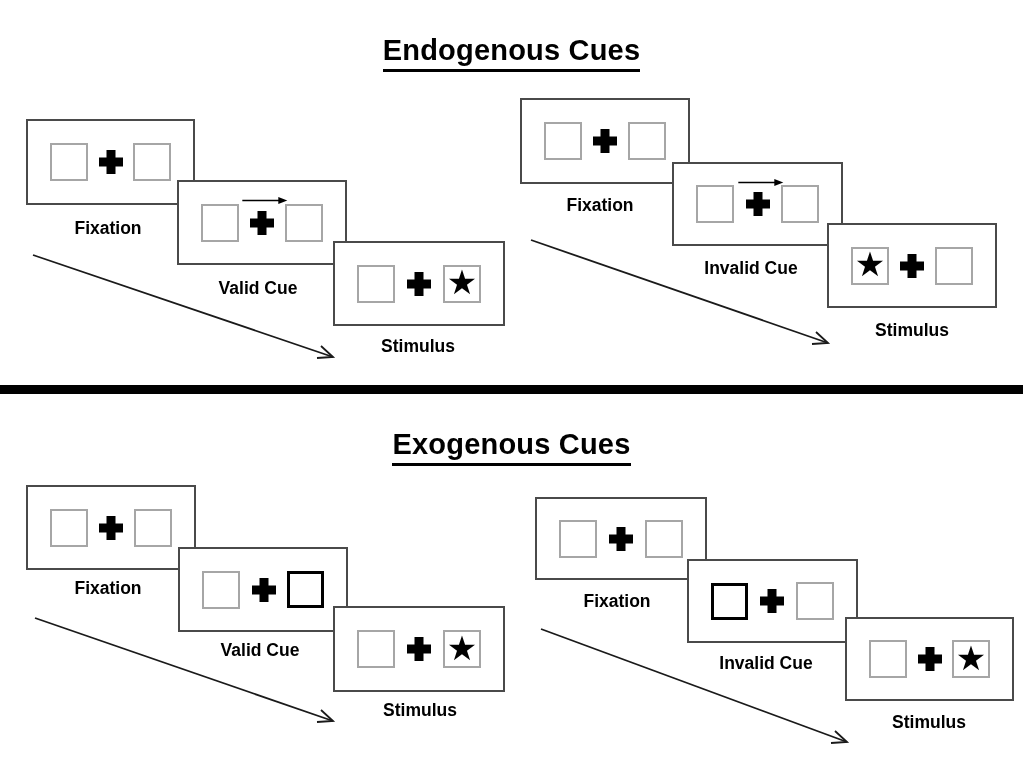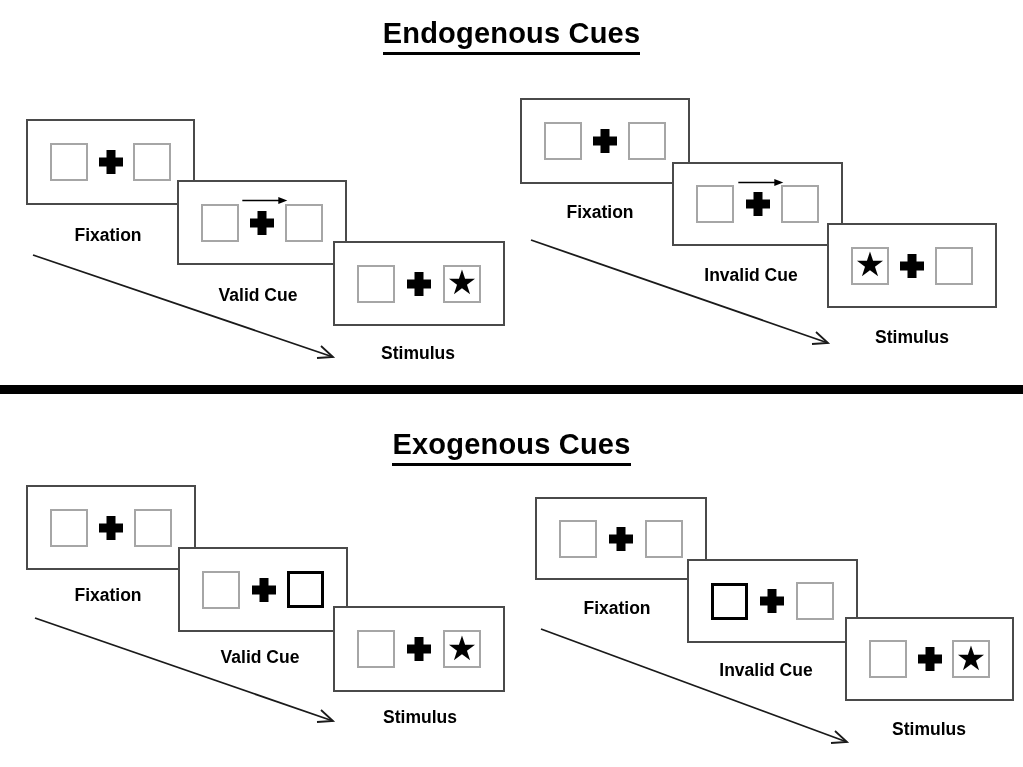--- a/index.html
+++ b/index.html
@@ -46,33 +46,33 @@
   }
   .cue-arrow{
     position:absolute;left:50%;top:12px;transform:translateX(-44%);
   }
   .star{
     font-family:"DejaVu Sans",sans-serif;
     font-size:34px;line-height:1;color:#000;margin-top:-3px;
   }
   .card-label{
     position:absolute;transform:translateX(-50%);white-space:nowrap;
-    font-size:17.5px;font-weight:bold;margin-top:7px;
+    font-size:17.5px;font-weight:bold;
   }
   .seq-arrow{position:absolute;}
   .seq-arrow line,.seq-arrow polyline{
     stroke:#1a1a1a;stroke-width:1.8;fill:none;
   }
   .cue-arrow line{stroke:#000;stroke-width:1.7;}
   .cue-arrow polygon{fill:#000;}
 </style>
 </head>
 <body>
 
-<div class="section-title" style="top:17px">
+<div class="section-title" style="top:34px">
   <span>Endogenous Cues</span>
 </div>
 
 <div class="card" style="left:26px;top:119px;width:169px;height:86px">
   <div class="box"></div>
   <div class="plus"></div>
   <div class="box"></div>
 </div>
 <div class="card" style="left:177px;top:180px;width:170px;height:85px">
   <svg class="cue-arrow" width="47" height="13">

